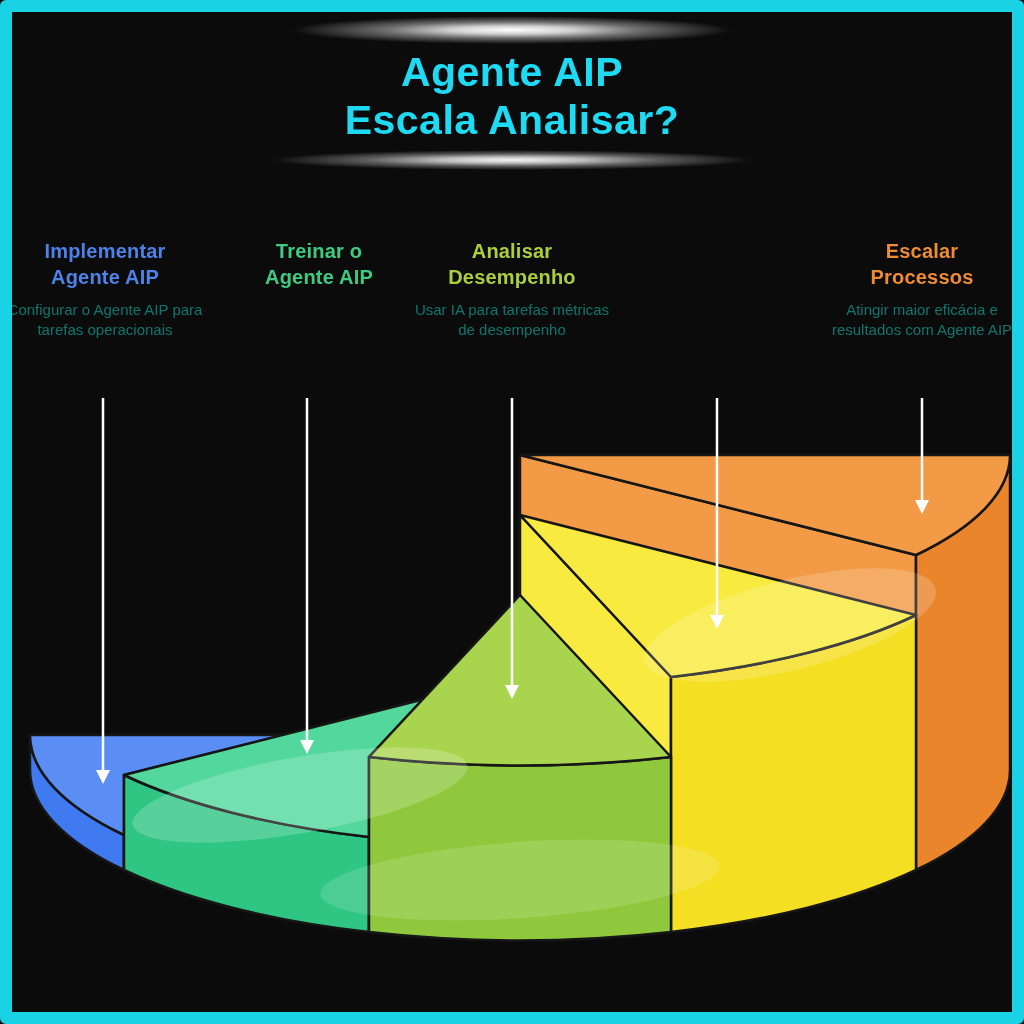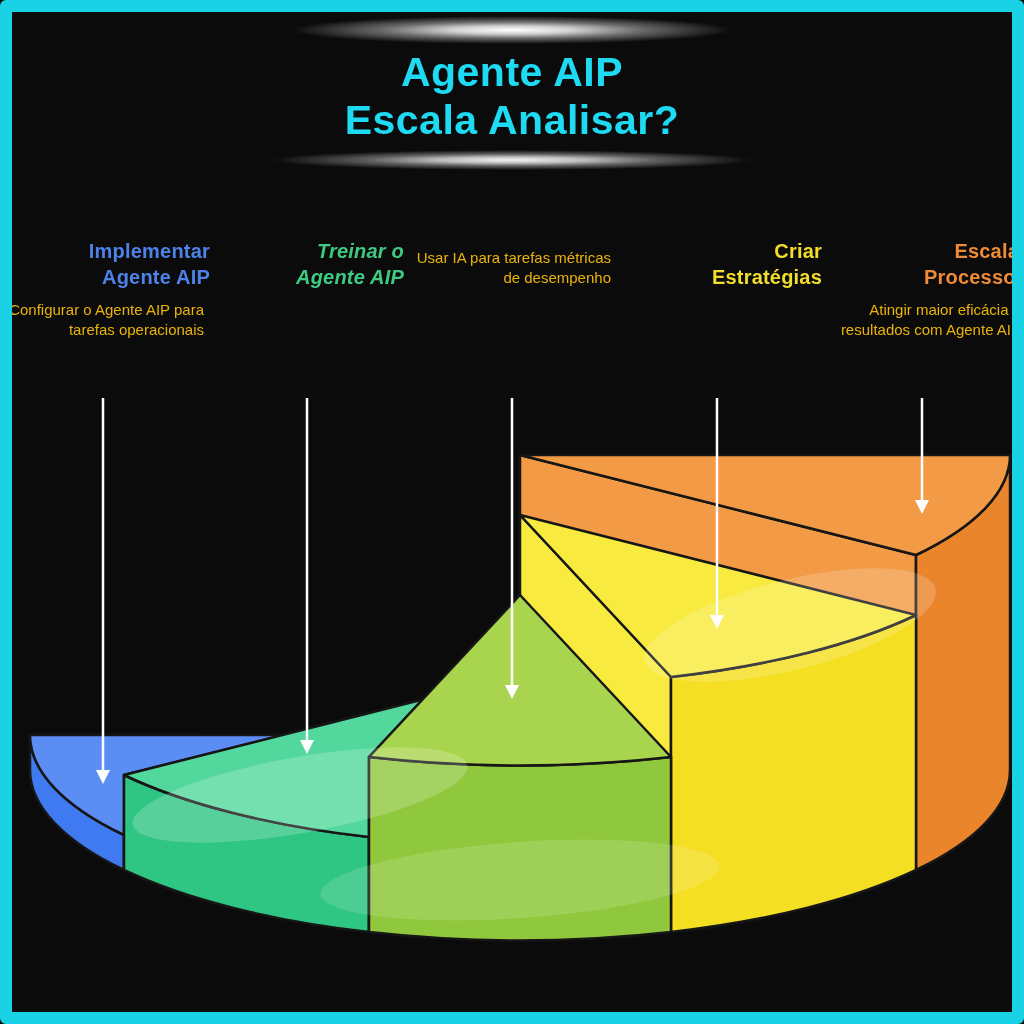--- a/index.html
+++ b/index.html
@@ -7,24 +7,24 @@
   .canvas{position:relative;width:1024px;height:1024px;background:#0b0b0c;overflow:hidden;}
   .border-overlay{position:absolute;inset:0;border:12px solid #1ad2e6;border-radius:6px;pointer-events:none;z-index:10;}
   .streak{position:absolute;left:50%;transform:translateX(-50%);border-radius:50%;z-index:2;}
   .streak-top{top:16px;width:440px;height:28px;
     background:radial-gradient(closest-side,#ffffff 0%,#d0d0d0 28%,#6c6c6c 58%,rgba(10,10,10,0) 100%);}
   .streak-bottom{top:150px;width:480px;height:20px;
     background:radial-gradient(closest-side,#f5f5f5 0%,#bdbdbd 30%,#5f5f5f 60%,rgba(10,10,10,0) 100%);}
   .title{position:absolute;top:48px;left:0;right:0;text-align:center;z-index:3;
     font-size:41px;line-height:48px;font-weight:bold;letter-spacing:.5px;color:#1edaf2;margin:0;}
   .steps{position:absolute;inset:0;z-index:4;}
-  .step{position:absolute;top:238px;width:210px;text-align:right;}
-  .step-0{left:0px;}.step-1{left:194px;font-style:italic;}.step-2{left:407px;}.step-3{left:612px;}.step-4{left:817px;}
+  .step{position:absolute;top:238px;width:210px;text-align:center;}
+  .step-0{left:0px;}.step-1{left:214px;}.step-2{left:407px;}.step-3{left:612px;}.step-4{left:817px;}
   .step-title{font-size:20px;line-height:26px;font-weight:bold;white-space:pre-line;letter-spacing:.2px;}
-  .step-desc{margin-top:10px;font-size:15px;line-height:20px;color:#eab308;padding:0 6px;}
+  .step-desc{margin-top:10px;font-size:15px;line-height:20px;color:#0f766e;padding:0 6px;}
   .chart{position:absolute;inset:0;z-index:1;}
   .chart path.slice{stroke:#161616;stroke-width:2.5;stroke-linejoin:round;}
   .chart .hl{stroke:none;fill:#ffffff;}
   .chart line.arrow-line{stroke:#ffffff;stroke-width:2.5;}
 </style>
 </head>
 <body>
 
 <div class="canvas">
 
@@ -41,25 +41,25 @@
     <div class="step step-0">
       <div class="step-title" style="color: rgb(77, 130, 232);">Implementar
 Agente AIP</div>
       <div class="step-desc">Configurar o Agente AIP para tarefas operacionais</div>
     </div>
     <div class="step step-1">
       <div class="step-title" style="color: rgb(62, 203, 129);">Treinar o
 Agente AIP</div>
     </div>
     <div class="step step-2">
+      <div class="step-title" style="color: rgb(169, 207, 62);">Analisar
+Desempenho</div>
       <div class="step-desc">Usar IA para tarefas métricas de desempenho</div>
     </div>
     <div class="step step-3">
-      <div class="step-title" style="color: rgb(242, 221, 43);">Criar
-Estratégias</div>
     </div>
     <div class="step step-4">
       <div class="step-title" style="color: rgb(238, 139, 54);">Escalar
 Processos</div>
       <div class="step-desc">Atingir maior eficácia e resultados com Agente AIP</div>
     </div>
   </div>
 
   <svg class="chart" width="1024" height="1024" viewBox="0 0 1024 1024">
 

